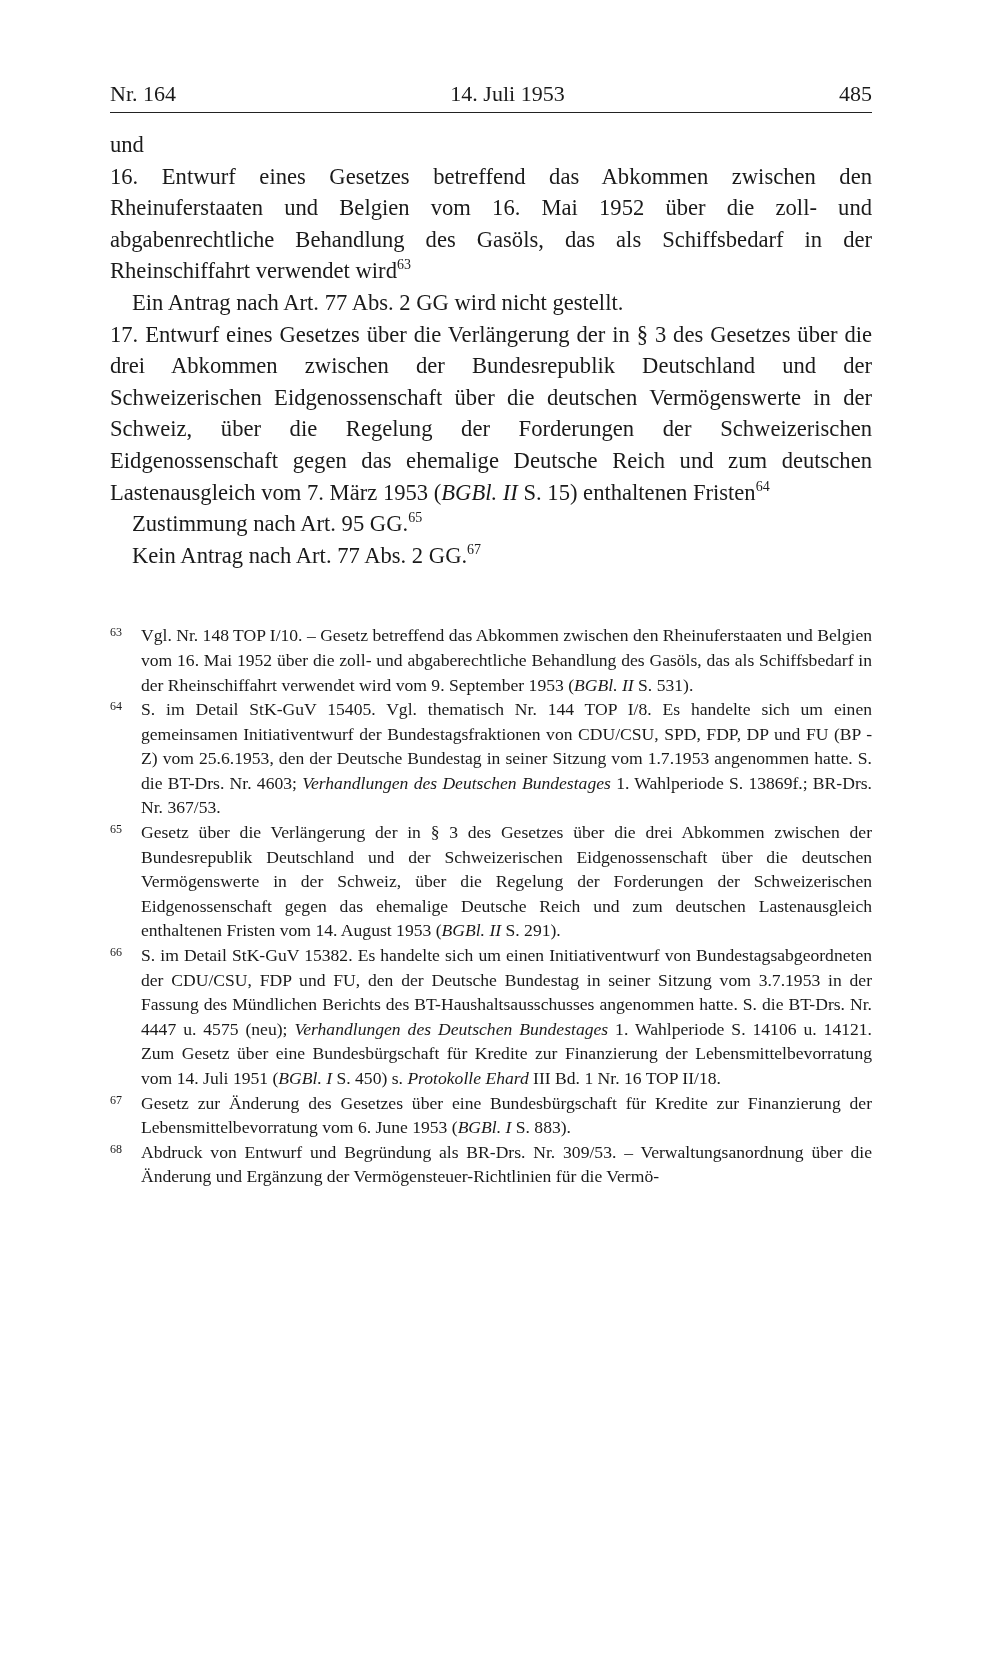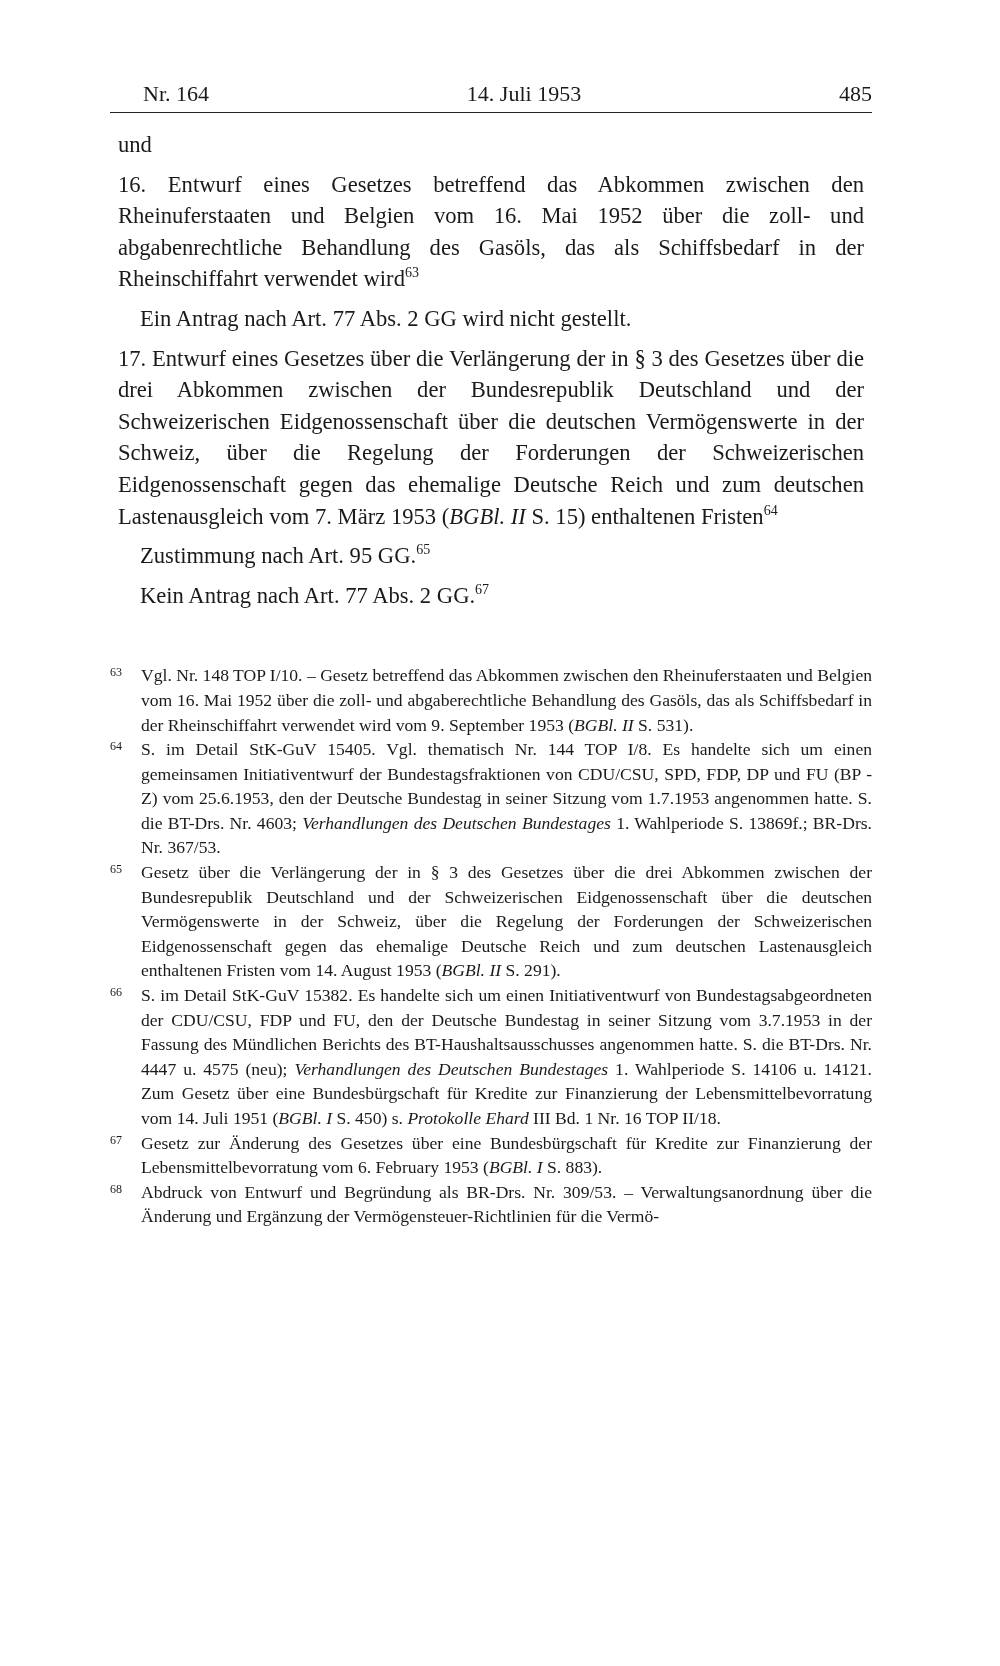--- a/index.html
+++ b/index.html
@@ -9,26 +9,26 @@
       color: #1a1a1a;
     }
     .page {
       position: absolute; left: 110px; top: 80px; width: 762px;
     }
     .running-head {
       display: flex; justify-content: space-between; align-items: baseline;
       font-size: 22px; line-height: 28px; padding-bottom: 4px;
       border-bottom: 1.3px solid #222;
     }
-    .running-head span { display: block; margin-left: 33px; }
+    .running-head span { display: block; }
     .body-text {
       margin-top: 16px;
       font-size: 22.6px; line-height: 31.6px; text-align: justify;
     }
-    .body-text p { margin: 8px; }
+    .body-text p { margin: 0; }
     .body-text p.indent { padding-left: 22px; }
     sup { font-size: 0.62em; vertical-align: 0.62em; line-height: 0; }
     .footnotes {
       margin-top: 52px;
       font-size: 17.6px; line-height: 24.6px; text-align: justify;
     }
     .fn {
       position: relative; padding-left: 31px; margin: 0;
     }
     .fn .fn-num {
@@ -59,17 +59,17 @@
   <div class="footnotes">
 
     <p class="fn"><span class="fn-num">63</span><span>Vgl. Nr. 148 TOP I/10. – Gesetz betreffend das Abkommen zwischen den Rheinuferstaaten und Belgien vom 16. Mai 1952 über die zoll- und abgaberechtliche Behandlung des Gasöls, das als Schiffsbedarf in der Rheinschiffahrt verwendet wird vom 9. September 1953 (</span><i>BGBl. II</i><span> S. 531).</span></p>
 
     <p class="fn"><span class="fn-num">64</span><span>S. im Detail StK-GuV 15405. Vgl. thematisch Nr. 144 TOP I/8. Es handelte sich um einen gemeinsamen Initiativentwurf der Bundestagsfraktionen von CDU/CSU, SPD, FDP, DP und FU (BP - Z) vom 25.6.1953, den der Deutsche Bundestag in seiner Sitzung vom 1.7.1953 angenommen hatte. S. die BT-Drs. Nr. 4603; </span><i>Verhandlungen des Deutschen Bundestages</i><span> 1. Wahlperiode S. 13869f.; BR-Drs. Nr. 367/53.</span></p>
 
     <p class="fn"><span class="fn-num">65</span><span>Gesetz über die Verlängerung der in § 3 des Gesetzes über die drei Abkommen zwischen der Bundesrepublik Deutschland und der Schweizerischen Eidgenossenschaft über die deutschen Vermögenswerte in der Schweiz, über die Regelung der Forderungen der Schweizerischen Eidgenossenschaft gegen das ehemalige Deutsche Reich und zum deutschen Lastenausgleich enthaltenen Fristen vom 14. August 1953 (</span><i>BGBl. II</i><span> S. 291).</span></p>
 
     <p class="fn"><span class="fn-num">66</span><span>S. im Detail StK-GuV 15382. Es handelte sich um einen Initiativentwurf von Bundestagsabgeordneten der CDU/CSU, FDP und FU, den der Deutsche Bundestag in seiner Sitzung vom 3.7.1953 in der Fassung des Mündlichen Berichts des BT-Haushaltsausschusses angenommen hatte. S. die BT-Drs. Nr. 4447 u. 4575 (neu); </span><i>Verhandlungen des Deutschen Bundestages</i><span> 1. Wahlperiode S. 14106 u. 14121. Zum Gesetz über eine Bundesbürgschaft für Kredite zur Finanzierung der Lebensmittelbevorratung vom 14. Juli 1951 (</span><i>BGBl. I</i><span> S. 450) s. </span><i>Protokolle Ehard</i><span> III Bd. 1 Nr. 16 TOP II/18.</span></p>
 
-    <p class="fn"><span class="fn-num">67</span><span>Gesetz zur Änderung des Gesetzes über eine Bundesbürgschaft für Kredite zur Finanzierung der Lebensmittelbevorratung vom 6. February 1953 (</span><i>BGBl. I</i><span> S. 883).</span></p>
+    <p class="fn"><span class="fn-num">67</span><span>Gesetz zur Änderung des Gesetzes über eine Bundesbürgschaft für Kredite zur Finanzierung der Lebensmittelbevorratung vom 6. June 1953 (</span><i>BGBl. I</i><span> S. 883).</span></p>
 
     <p class="fn"><span class="fn-num">68</span><span>Abdruck von Entwurf und Begründung als BR-Drs. Nr. 309/53. – Verwaltungsanordnung über die Änderung und Ergänzung der Vermögensteuer-Richtlinien für die Vermö-</span></p>
   </div>
 </div>
 
 </body></html>

